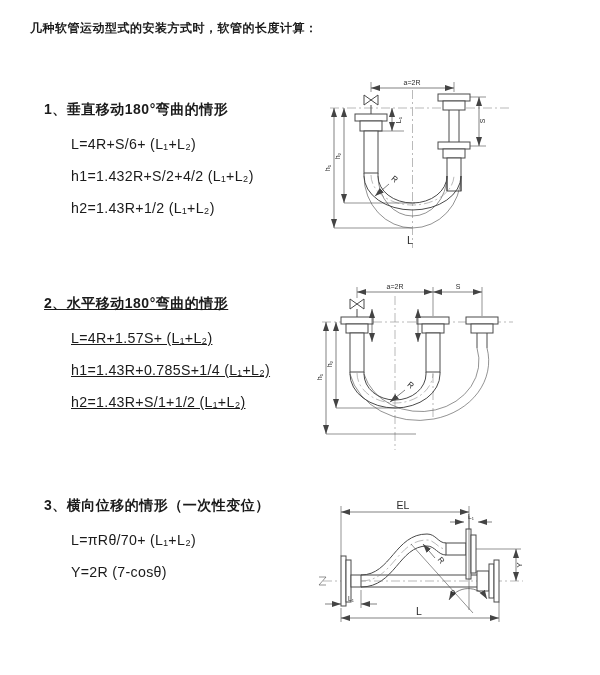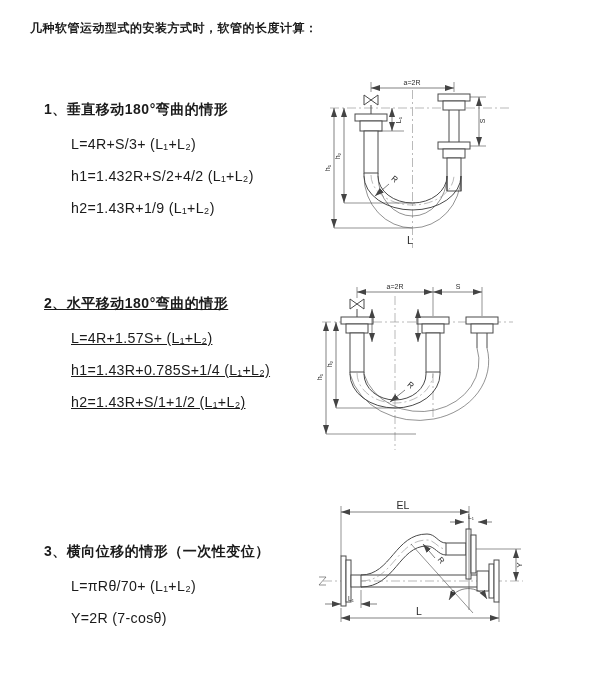--- a/index.html
+++ b/index.html
@@ -2,21 +2,21 @@
 <html><head>
 <meta charset="utf-8">
 <style>
   html,body { margin:0; padding:0; background:#ffffff; }
   body { width:600px; height:675px; position:relative; overflow:hidden;
          font-family:"Liberation Sans","DejaVu Sans",sans-serif; color:#1b1b1b; }
   .page { position:absolute; inset:0; background:#fff; }
   .title { position:absolute; left:30px; top:20px; font-size:12px; font-weight:700;
            letter-spacing:0.5px; }
   .section { position:absolute; left:44px; }
-  .sec1 { top:101px; } .sec2 { top:295px;text-decoration:underline; } .sec3 { top:543px; }
+  .sec1 { top:101px; } .sec2 { top:295px;text-decoration:underline; } .sec3 { top:497px; }
   .sec-heading { font-size:14px; font-weight:700; letter-spacing:0.5px; margin:0 0 9px 0; }
   .formulas { margin-left:27px; }
   .formula { display:block; font-size:14.2px; line-height:32px; letter-spacing:0.3px;
              white-space:nowrap; }
   .diagram { position:absolute; }
   .diag1 { left:312px; top:76px; }
   .diag2 { left:308px; top:282px; }
   .diag3 { left:311px; top:496px; }
   svg { display:block; }
   svg text { font-family:"Liberation Sans","DejaVu Sans",sans-serif; fill:#2b2b2b; }
@@ -32,23 +32,23 @@
 </head>
 <body>
 
 <div class="page">
 
   <div class="title">几种软管运动型式的安装方式时，软管的长度计算：</div>
 
   <div class="section sec1">
     <div class="sec-heading">1、垂直移动180°弯曲的情形</div>
     <div class="formulas">
-      <span class="formula">L=4R+S/3+ (L₁+L₂)</span>
+      <span class="formula">L=4R+S/6+ (L₁+L₂)</span>
       <span class="formula">h1=1.432R+S/2+4/2 (L₁+L₂)</span>
-      <span class="formula">h2=1.43R+1/9 (L₁+L₂)</span>
+      <span class="formula">h2=1.43R+1/2 (L₁+L₂)</span>
     </div>
   </div>
 
   <div class="section sec2">
     <div class="sec-heading">2、水平移动180°弯曲的情形</div>
     <div class="formulas">
       <span class="formula">L=4R+1.57S+ (L₁+L₂)</span>
       <span class="formula">h1=1.43R+0.785S+1/4 (L₁+L₂)</span>
       <span class="formula">h2=1.43R+S/1+1/2 (L₁+L₂)</span>
     </div>

